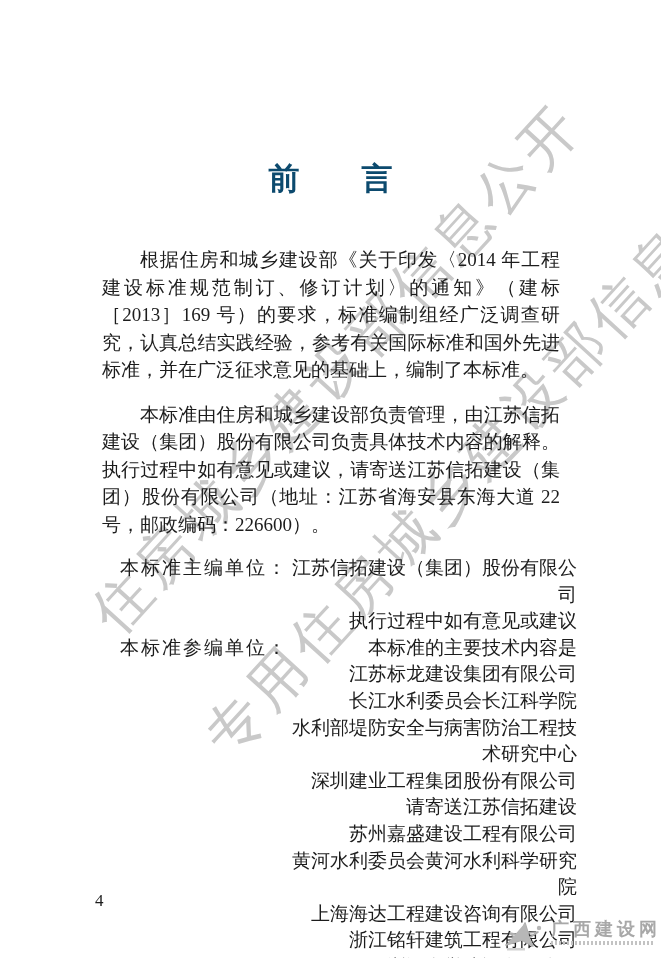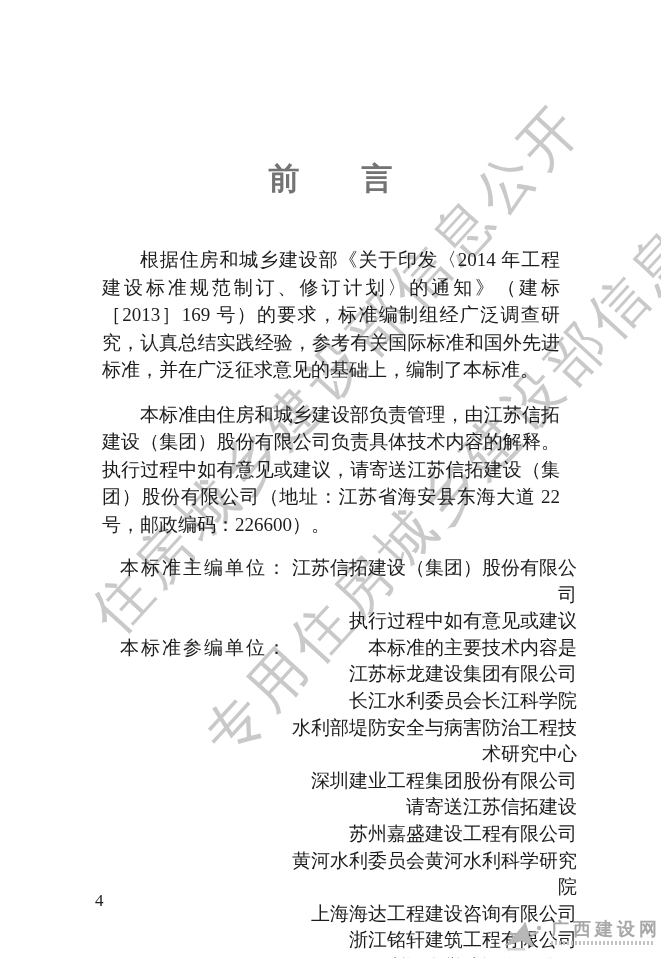--- a/index.html
+++ b/index.html
@@ -26,21 +26,21 @@
     pointer-events:none;
   }
   .band-a{left:75px;top:598px;}
   .band-b{left:188px;top:721px;}
 
   .title{
     position:absolute;top:158px;left:0;width:100%;
     text-align:center;
     font-size:31px;font-weight:bold;
     margin:0;z-index:1;
-    color:#737373;
+    color:#0c4a6e;
   }
   .content{
     position:absolute;left:85px;top:229px;width:492px;
     z-index:1;font-size:19px;
   }
   .content p{
     margin:17px;
     text-indent:2em;
     line-height:27.5px;
     text-align:justify;

